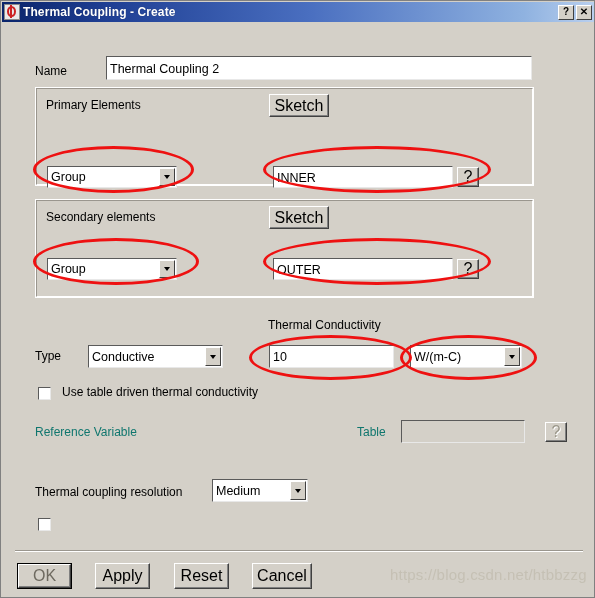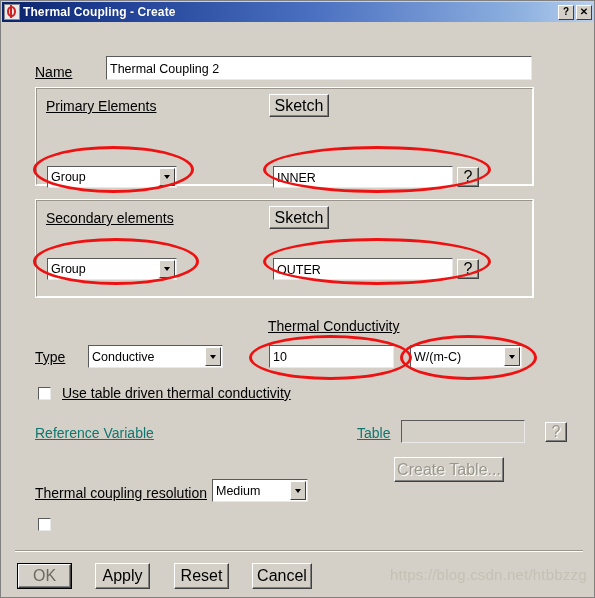--- a/index.html
+++ b/index.html
@@ -96,24 +96,23 @@
   .client {
     position: absolute;
     left: 1px; top: 21px;
     width: 593px;
     height: 576px;
     background: #d4d0c8;
   }
 
   
   .lbl {
-    font-size: 14px;
+    font-size: 12px;
     color: #000000;
     white-space: nowrap;
-    text-decoration: underline;
   }
   .lbl.disabled { color: #0f766e; }
 
   .textfield {
     background: #ffffff;
     border-top: 1px solid #5a5a5a;
     border-left: 1px solid #5a5a5a;
     border-right: 1px solid #e8e8e8;
     border-bottom: 1px solid #e8e8e8;
     box-sizing: border-box;
@@ -319,21 +318,20 @@
 
     <div class="checkbox" style="position:absolute; left:36px; top:365px;"></div>
     <div class="lbl" style="position:absolute; left:60px; top:363px;">Use table driven thermal conductivity</div>
 
     <div class="lbl disabled" style="position:absolute; left:33px; top:403px;">Reference Variable</div>
 
     <div class="lbl disabled" style="position:absolute; left:355px; top:403px;">Table</div>
     <div class="textfield disabled" style="position:absolute; left:399px; top:398px; width:124px; height:23px;"></div>
     <div class="btn disabled" style="position:absolute; left:543px; top:400px; width:22px; height:20px;">?</div>
 
-    <div class="btn disabled" style="position:absolute; left:392px; top:435px; width:110px; height:25px;">Create Table...</div>
 
     <div class="lbl" style="position:absolute; left:33px; top:463px;">Thermal coupling resolution</div>
     <div class="combo" style="position:absolute; left:210px; top:457px; width:96px; height:23px;">
       <span>Medium</span>
       <span class="arrowbtn"></span>
     </div>
 
     <div class="checkbox" style="position:absolute; left:36px; top:496px;"></div>
 
     <div class="hrule" style="left:13px; top:528px; width:568px;"></div>

